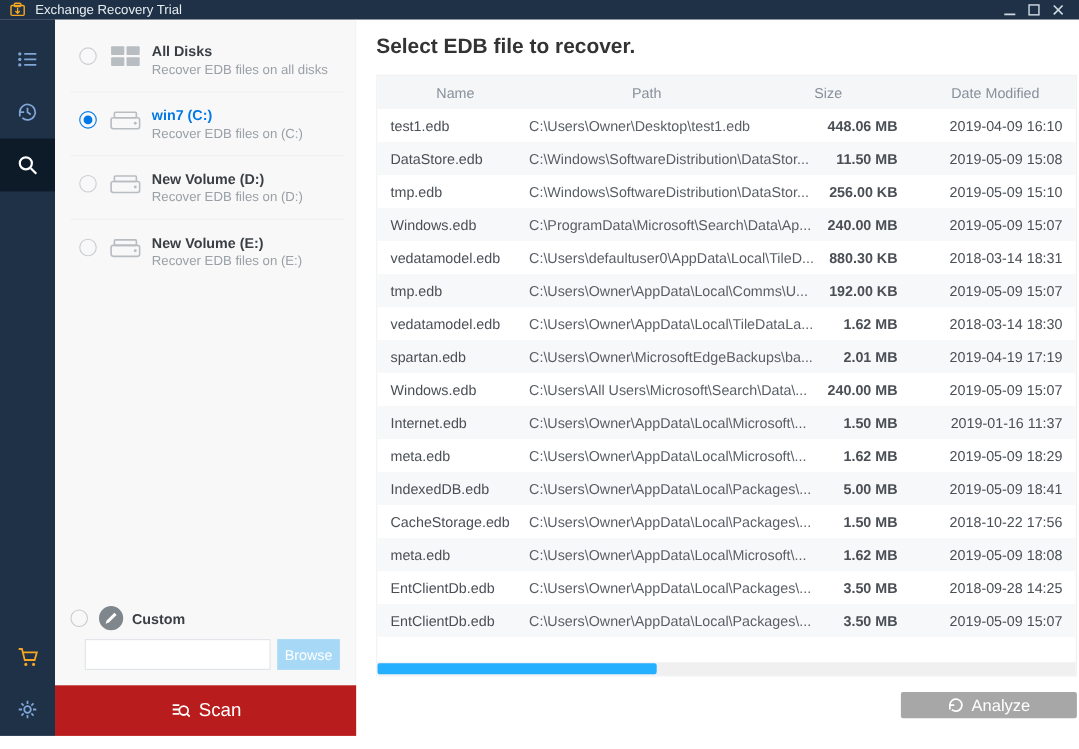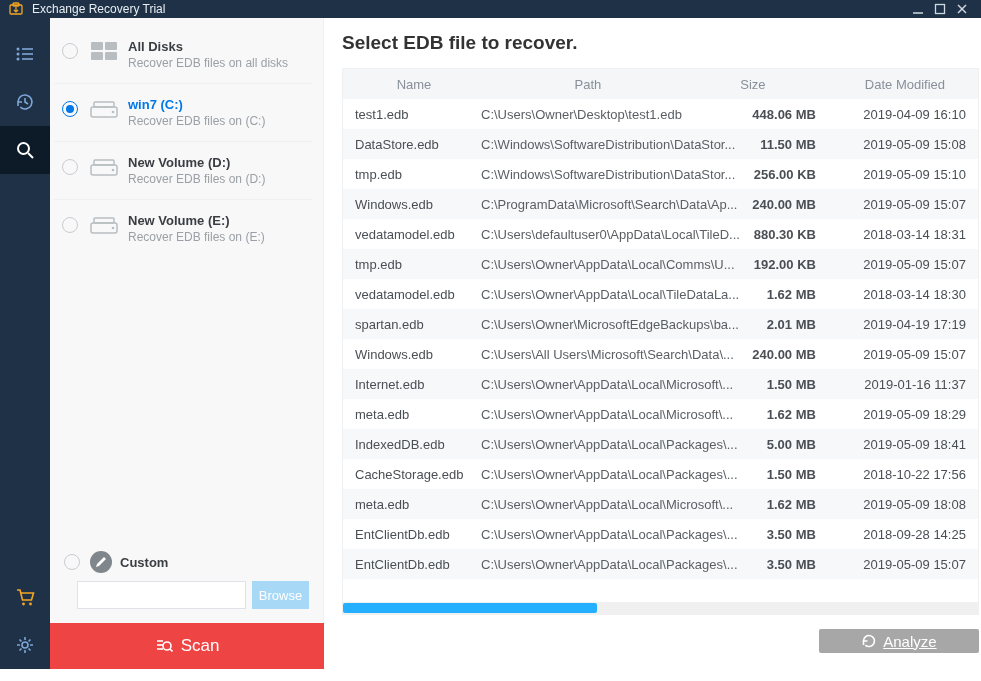--- a/index.html
+++ b/index.html
@@ -12,21 +12,21 @@
 
 .app-body { display: flex; height: 651px; }
 .left-rail { width: 50px; background: #1e3146; display: flex; flex-direction: column; align-items: center; padding-top: 12px; }
 .left-rail .rail-btn { width: 50px; height: 48px; display: flex; align-items: center; justify-content: center; color: #7fa6d6; cursor: pointer; }
 .left-rail .rail-btn.active { background: #0d1a28; color: #fff; }
 .left-rail .rail-spacer { flex: 1; }
 
 .main { flex: 1; background: #fff; display: flex; flex-direction: column; }
 .content { flex: 1; display: flex; }
 .drive-pane { width: 274px; background: #f8f8f9; display: flex; flex-direction: column; border-right: 1px solid #eef0f2; }
-.drive-list { flex: 1; padding: 8px 10px 8px 4px; }
+.drive-list { flex: 1; padding: 8px 10px 8px 14px; }
 .drive-item { display: flex; align-items: flex-start; padding: 13px 8px; border-bottom: 1px solid #eef0f2; cursor: pointer; }
 .drive-item:last-child { border-bottom: none; }
 .drive-radio { width: 16px; height: 16px; border: 1.5px solid #c9ccd0; border-radius: 50%; margin-top: 4px; margin-right: 12px; flex-shrink: 0; display: flex; align-items: center; justify-content: center; }
 .drive-radio.selected { border-color: #0078e7; }
 .drive-radio.selected::after { content: ""; width: 8px; height: 8px; background: #0078e7; border-radius: 50%; }
 .drive-icon { width: 28px; height: 24px; margin-right: 10px; margin-top: 2px; flex-shrink: 0; color: #b8bdc1; }
 .drive-text .drive-title { font-size: 13px; font-weight: 600; color: #3a3e43; }
 .drive-item.selected .drive-title { color: #0078e7; }
 .drive-text .drive-sub { font-size: 12px; color: #9aa0a5; margin-top: 2px; }
 
@@ -51,23 +51,23 @@
 .row { display: flex; height: 30px; align-items: center; font-size: 13px; color: #4a4f55; cursor: pointer; }
 .row:nth-child(even) { background: #f7f8fa; }
 .row .c-name { width: 130px; padding-left: 12px; white-space: nowrap; overflow: hidden; text-overflow: ellipsis; }
 .row .c-path { flex: 1; padding-left: 8px; white-space: nowrap; overflow: hidden; text-overflow: ellipsis; color: #5a5f65; }
 .row .c-size { width: 100px; text-align: right; padding-right: 24px; font-weight: bold; }
 .row .c-date { width: 138px; text-align: right; padding-right: 12px; }
 .hscroll-track { height: 12px; background: #f0f0f0; position: relative; }
 .hscroll-thumb { position: absolute; left: 0; top: 1px; height: 10px; width: 40%; background: #25b0ff; border-radius: 2px; }
 
 .footer { height: 46px; display: flex; }
-.scan-btn { width: 274px; background: #ef4444; color: #fff; display: flex; align-items: center; justify-content: center; font-size: 17px; gap: 8px; cursor: pointer; }
+.scan-btn { width: 274px; background: #b91c1c; color: #fff; display: flex; align-items: center; justify-content: center; font-size: 17px; gap: 8px; cursor: pointer; }
 .footer-spacer { flex: 1; background: #fff; }
-.analyze-btn { width: 160px; margin: 6px 18px 16px 0; background: #a7a7a7; color: #fff; display: flex; align-items: center; justify-content: center; font-size: 15px; gap: 6px; border-radius: 2px; cursor: pointer; text-decoration: underline; }
+.analyze-btn { width: 160px; margin: 6px 18px 16px 0; background: #a7a7a7; color: #fff; display: flex; align-items: center; justify-content: center; font-size: 15px; gap: 6px; border-radius: 2px; cursor: pointer; }
 
 
 .table-body::-webkit-scrollbar { width: 8px; }
 .table-body::-webkit-scrollbar-thumb { background: #d0d4d8; }
 </style>
 </head>
 <body>
 
 <div class="titlebar">
   <span class="title-icon">

